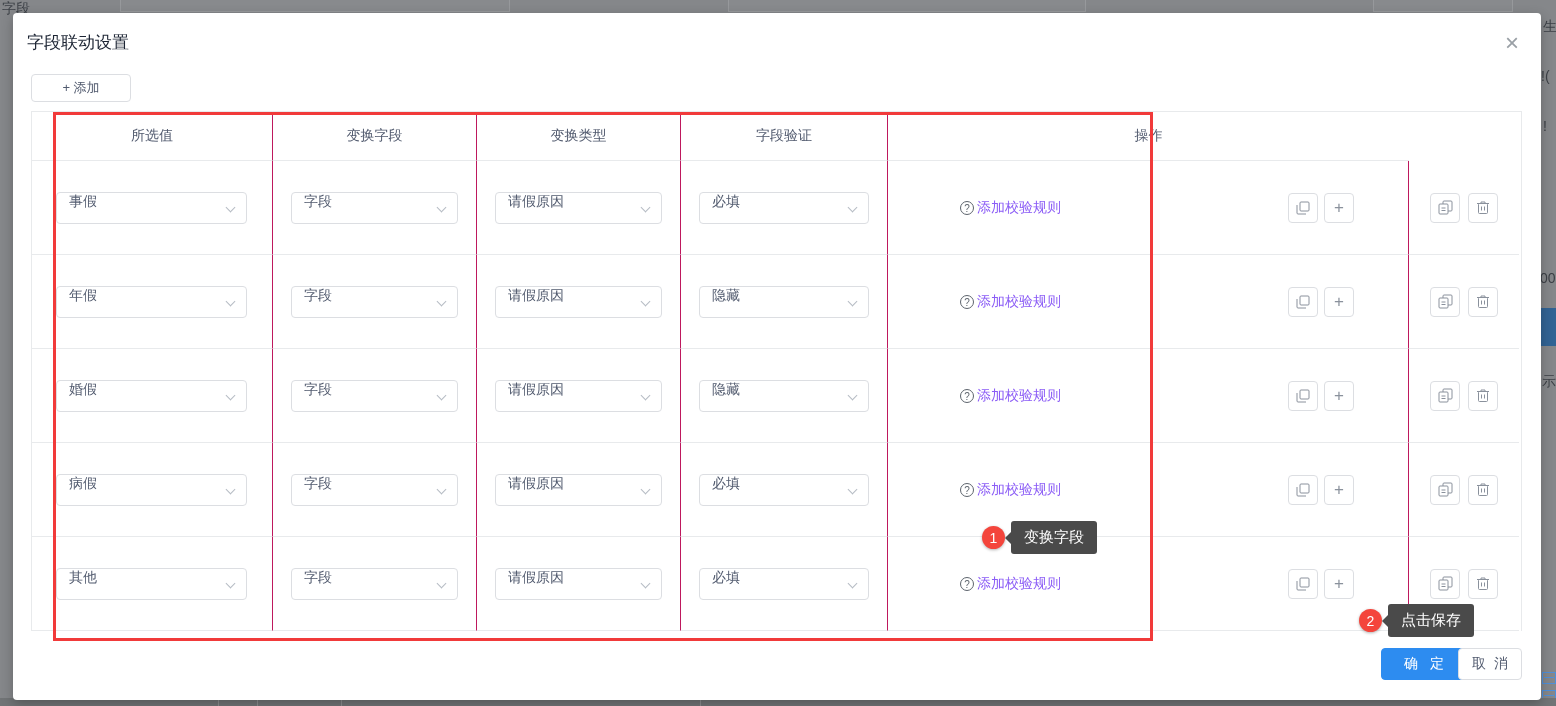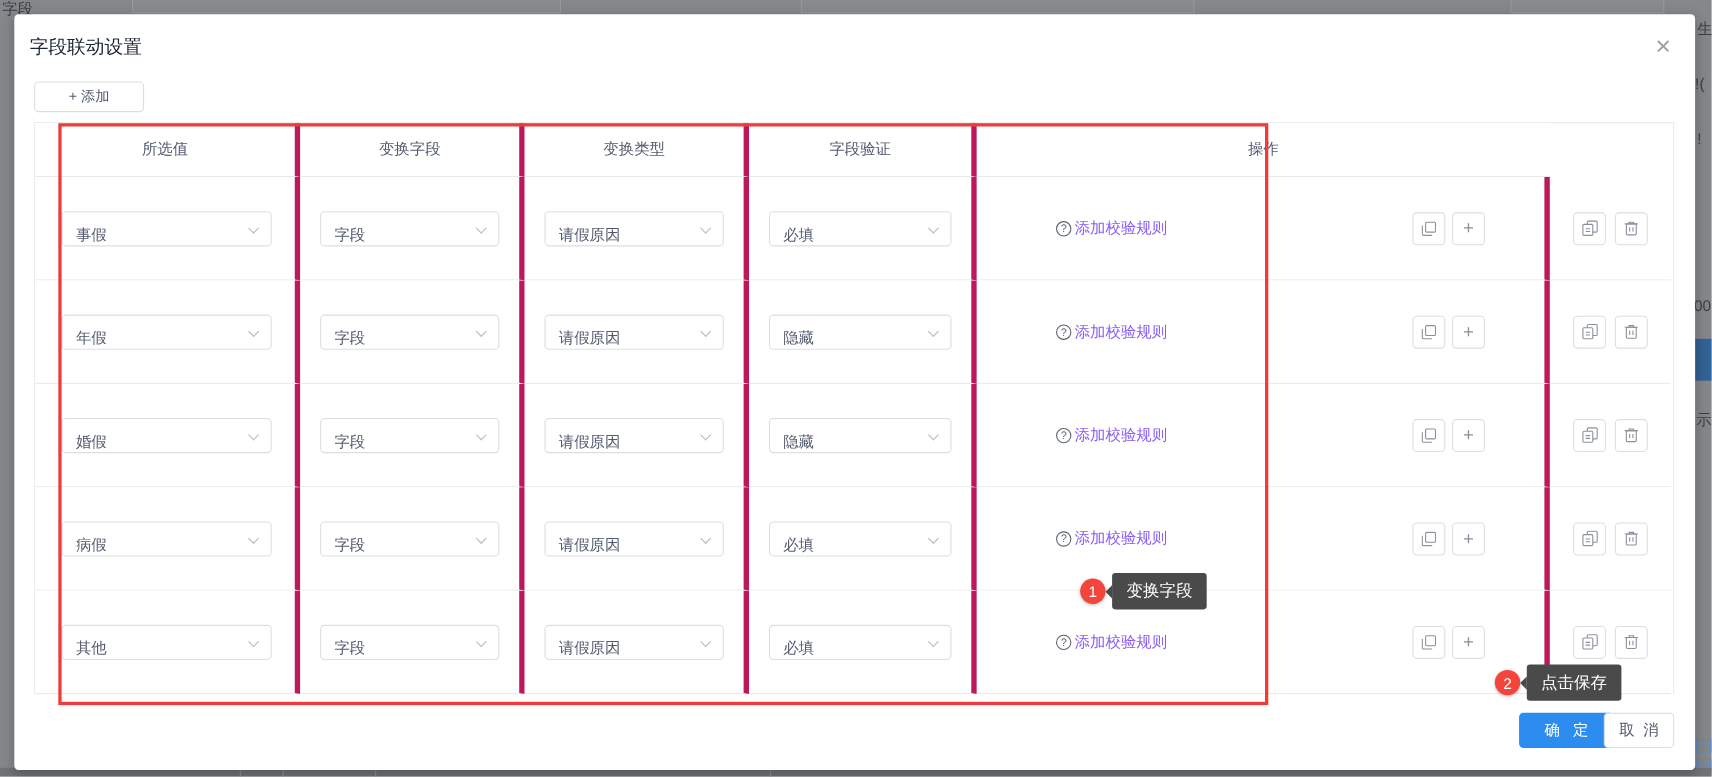--- a/index.html
+++ b/index.html
@@ -18,30 +18,30 @@
 
   
   .modal { position:absolute; left:13px; top:13px; width:1528px; height:687px; background:#fff; border-radius:4px; box-shadow:0 4px 12px rgba(0,0,0,.25); z-index:2; }
   .modal-title { position:absolute; left:14px; top:18px; font-size:17px; font-weight:500; color:#1c2433; }
   .modal-close { position:absolute; right:22px; top:18px; font-size:24px; line-height:24px; color:#9aa0a6; cursor:pointer; font-weight:400; }
   .add-btn { position:absolute; left:18px; top:61px; width:100px; height:28px; background:#fff; border:1px solid #dcdee2; border-radius:4px; color:#515a6e; font-size:13px; display:flex; align-items:center; justify-content:center; cursor:pointer; }
 
   
   .tbl { position:absolute; left:18px; top:98px; width:1491px; border:1px solid #e8eaec; border-bottom:none; }
   .tr { display:grid; grid-template-columns:241px 204px 204px 207px 521px 110px; }
-  .th,.td { border-right:5px solid #be185d; border-bottom:1px solid #e8eaec; display:flex; align-items:center; background:#fff; }
+  .th,.td { border-right:1px solid #be185d; border-bottom:1px solid #e8eaec; display:flex; align-items:center; background:#fff; }
   .th:last-child,.td:last-child { border-right:none; }
   .tr:last-child .td { border-bottom:1px solid #e8eaec; }
   .th { height:49px; justify-content:center; font-size:14px; color:#515a6e; }
   .td { height:94px; }
   .td.c1 { padding-left:24px; }
   .td.c2,.td.c3,.td.c4 { justify-content:center; }
   .td.c6 { justify-content:center; gap:8px; }
 
-  .select { width:calc(100% - 36px); height:32px; border:1px solid #dcdee2; border-radius:4px; background:#fff; position:relative; display:flex; align-items:flex-end; padding:0 28px 0 12px; font-size:14px; color:#515a6e; cursor:pointer; }
+  .select { width:calc(100% - 36px); height:32px; border:1px solid #dcdee2; border-radius:4px; background:#fff; position:relative; display:flex; align-items:flex-start; padding:0 28px 0 12px; font-size:14px; color:#515a6e; cursor:pointer; }
   .td.c1 .select { width:191px; }
   .chev { position:absolute; right:12px; top:11px; width:7px; height:7px; border-right:1.5px solid #b6bcc4; border-bottom:1.5px solid #b6bcc4; transform:rotate(45deg); }
 
   .c5 { justify-content:space-between; }
   .rule-link { display:flex; align-items:center; margin-left:72px; cursor:pointer; }
   .help-ic { width:14px; height:14px; border:1px solid #5d646d; border-radius:50%; color:#5d646d; font-size:10px; line-height:13px; text-align:center; margin-right:3px; }
   .rule-text { color:#8b5cf6; font-size:14px; }
   .icon-grp { display:flex; gap:6px; margin-right:54px; }
   .ic-btn { width:30px; height:30px; border:1px solid #dcdee2; border-radius:4px; background:#fff; display:flex; align-items:center; justify-content:center; cursor:pointer; color:#8a919c; font-size:17px; line-height:1; }
   .ic-btn svg { display:block; }

